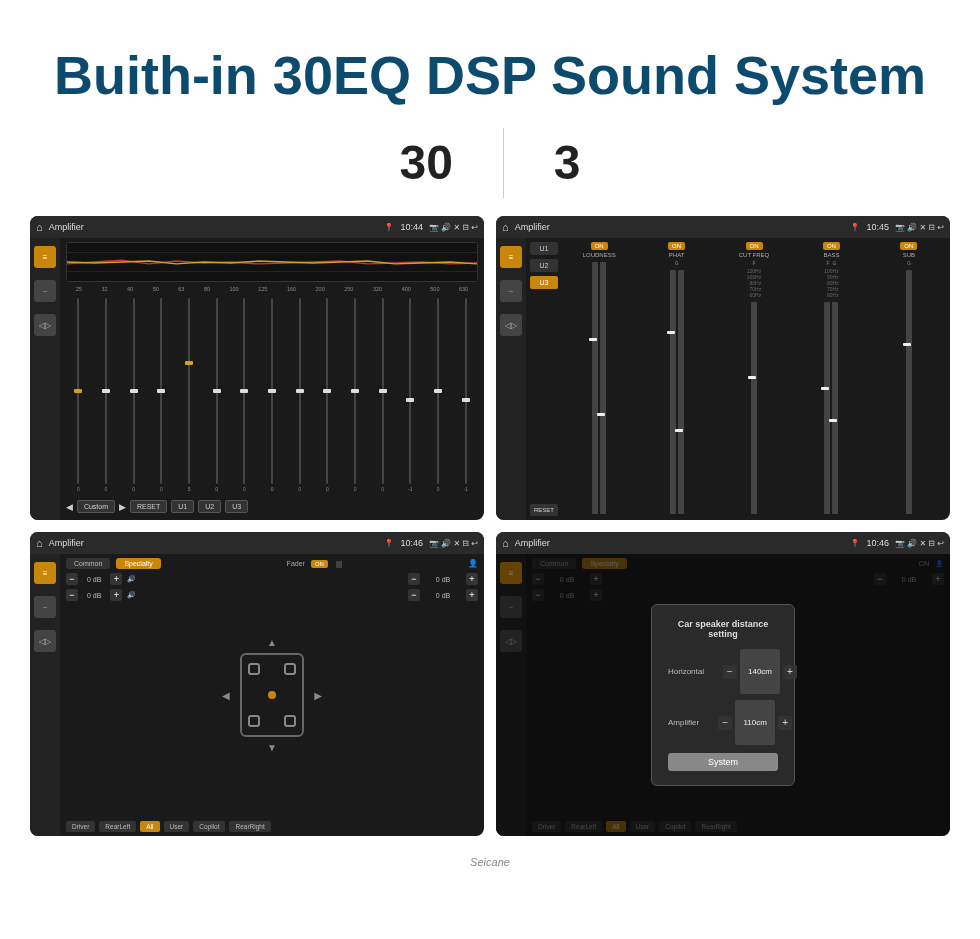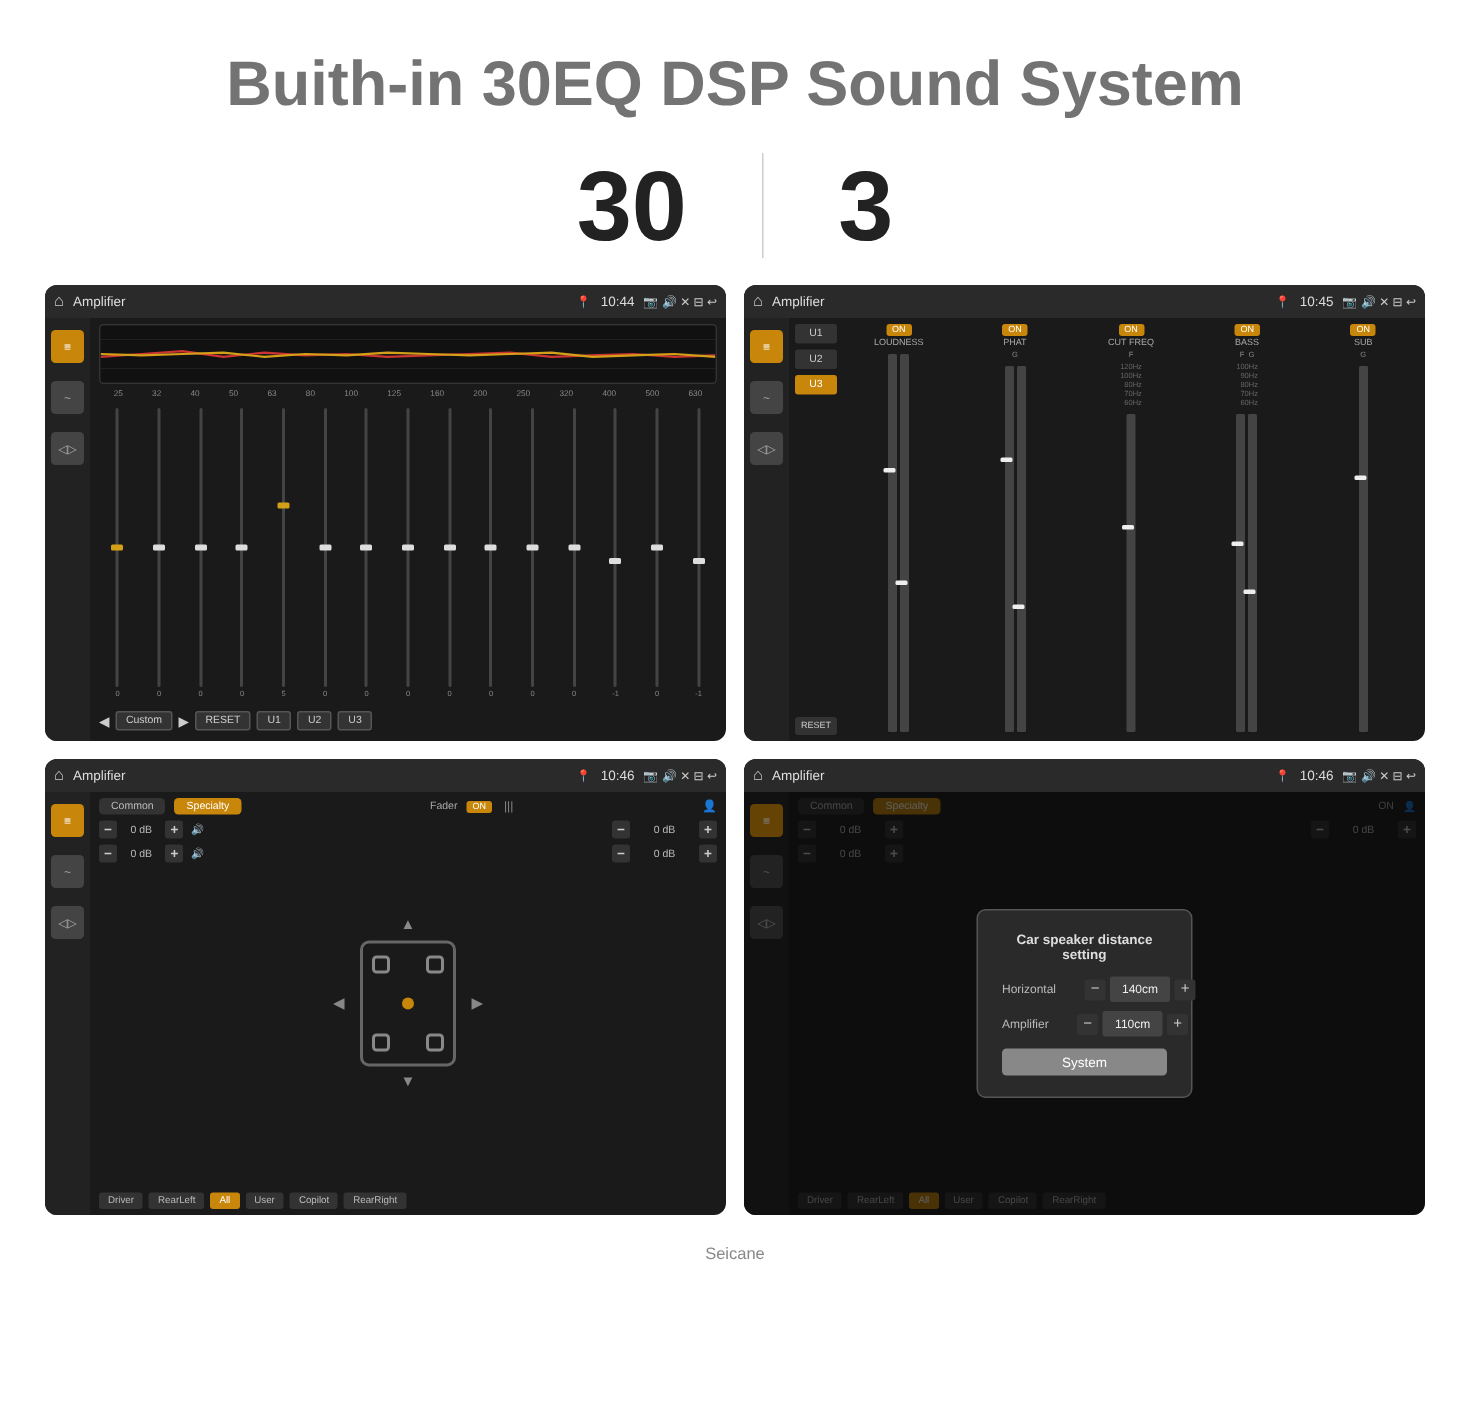--- a/index.html
+++ b/index.html
@@ -7,42 +7,42 @@
       width: 980px;
       height: 939px;
       background: #ffffff;
       font-family: Arial, sans-serif;
       overflow: hidden;
     }
 
     
     .page-title {
       text-align: center;
-      padding: 32px 20px 10px;
-      font-size: 42px;
+      padding: 44px 20px 10px;
+      font-size: 54px;
       font-weight: 900;
-      color: #737373;
+      color: #0c4a6e;
     }
 
     
     .stats-row {
       display: flex;
       justify-content: center;
       align-items: center;
       padding: 12px 0 18px;
       gap: 0;
     }
     .stat-block {
       display: flex;
       align-items: center;
       gap: 10px;
       padding: 0 50px;
     }
     .stat-number {
-      font-size: 66px;
+      font-size: 48px;
       font-weight: 900;
       color: #222;
       line-height: 1;
     }
     .stat-label {
       font-size: 15px;
       color: #444;
       line-height: 1.4;
       max-width: 90px;
     }
@@ -469,21 +469,21 @@
       display: flex;
       align-items: center;
       justify-content: center;
       color: #ccc;
       font-size: 10px;
     }
     .d-val {
       background: #444;
       color: #eee;
       font-size: 8px;
-      padding: 4px 5px;
+      padding: 18px 5px;
       border-radius: 2px;
       min-width: 40px;
       text-align: center;
     }
     .dialog-confirm-btn {
       background: #888;
       color: #fff;
       font-size: 9px;
       padding: 4px 20px;
       border-radius: 3px;
@@ -491,20 +491,21 @@
       margin: 8px auto 0;
       text-align: center;
     }
 
     
     .watermark {
       text-align: center;
       font-size: 11px;
       color: #888;
       padding-bottom: 4px;
+      font-style: italic;
     }
   </style>
 </head>
 <body>
 
 <h1 class="page-title">Buith-in 30EQ DSP Sound System</h1>
 
 <div class="stats-row">
   <div class="stat-block">
     <span class="stat-number">30</span>

